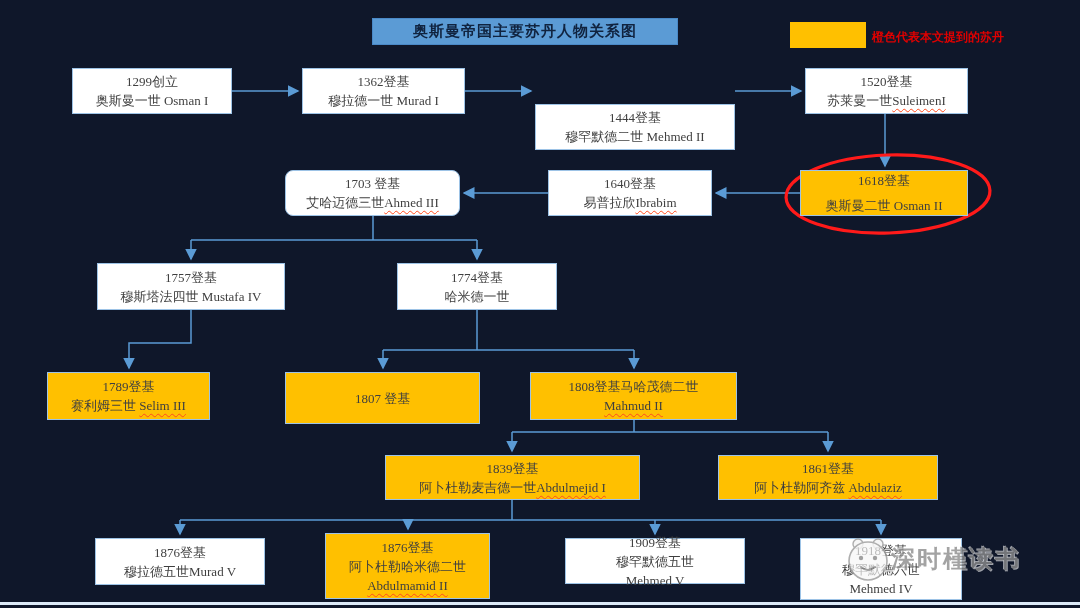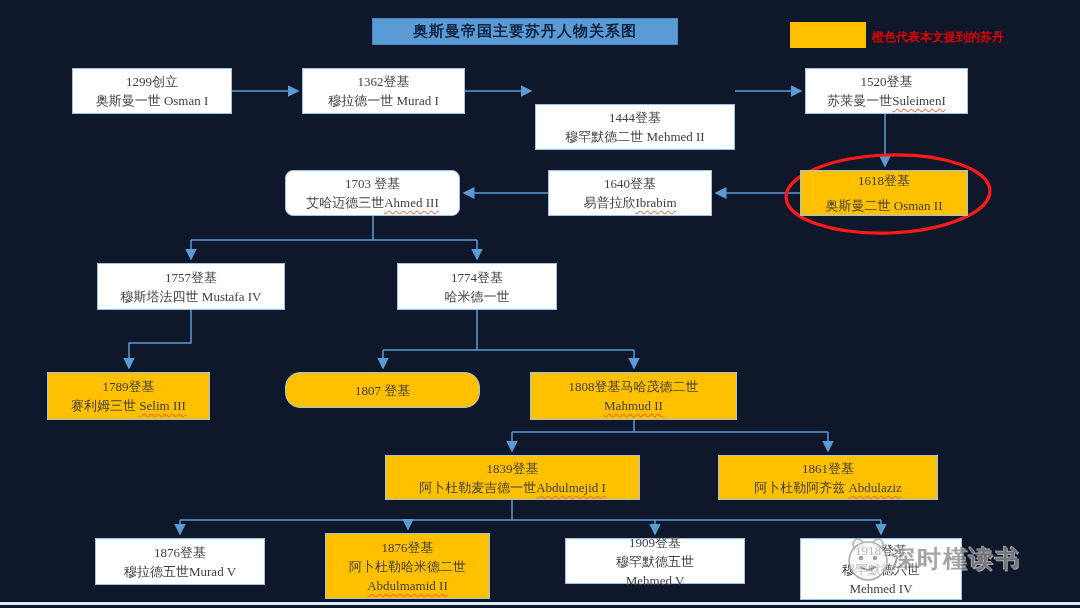--- a/index.html
+++ b/index.html
@@ -130,21 +130,21 @@
       <div class="ln"><span>穆斯塔法四世 Mustafa IV</span></div>
     </div>
     <div class="node" style="left: 397px; top: 263px; width: 160px; height: 47px;">
       <div class="ln"><span>1774登基</span></div>
       <div class="ln"><span>哈米德一世</span></div>
     </div>
     <div class="node hl" style="left: 47px; top: 372px; width: 163px; height: 48px;">
       <div class="ln"><span>1789登基</span></div>
       <div class="ln"><span>赛利姆三世 </span><span class="u">Selim III</span></div>
     </div>
-    <div class="node hl" style="left: 285px; top: 372px; width: 195px; height: 36px; border-radius: 15px;">
+    <div class="node hl" style="left: 285px; top: 372px; width: 195px; height: 52px;">
       <div class="ln"><span>1807 登基</span></div>
     </div>
     <div class="node hl" style="left: 530px; top: 372px; width: 207px; height: 48px;">
       <div class="ln"><span>1808登基马哈茂德二世</span></div>
       <div class="ln"><span class="u">Mahmud II</span></div>
     </div>
     <div class="node hl" style="left: 385px; top: 455px; width: 255px; height: 45px;">
       <div class="ln"><span>1839登基</span></div>
       <div class="ln"><span>阿卜杜勒麦吉德一世</span><span class="u">Abdulmejid I</span></div>
     </div>

